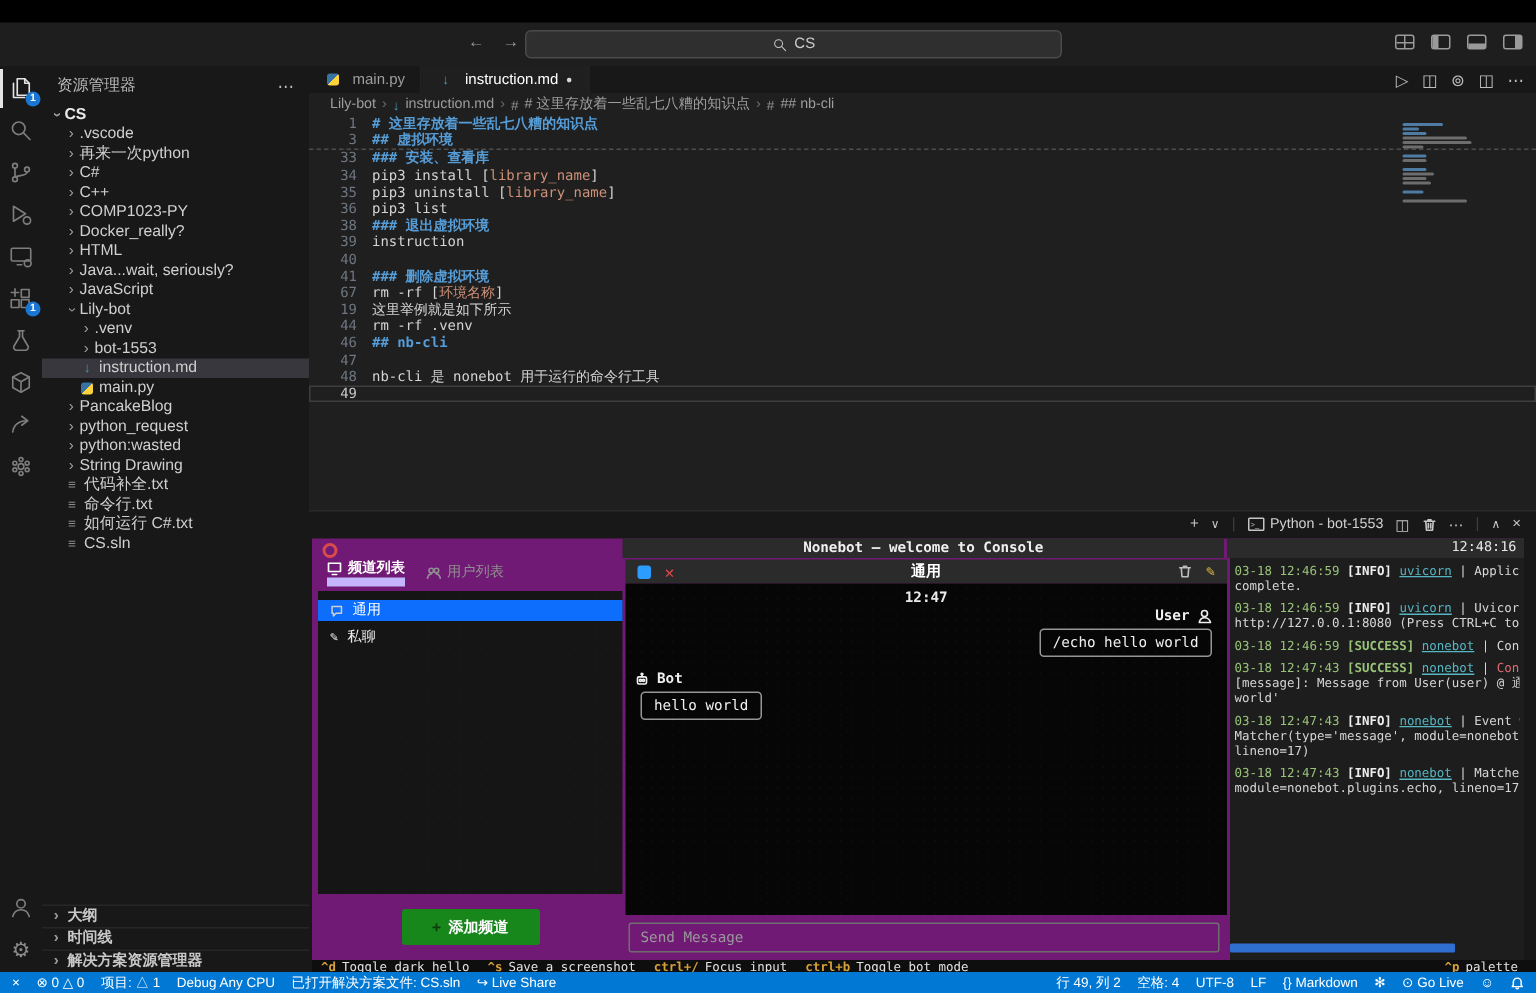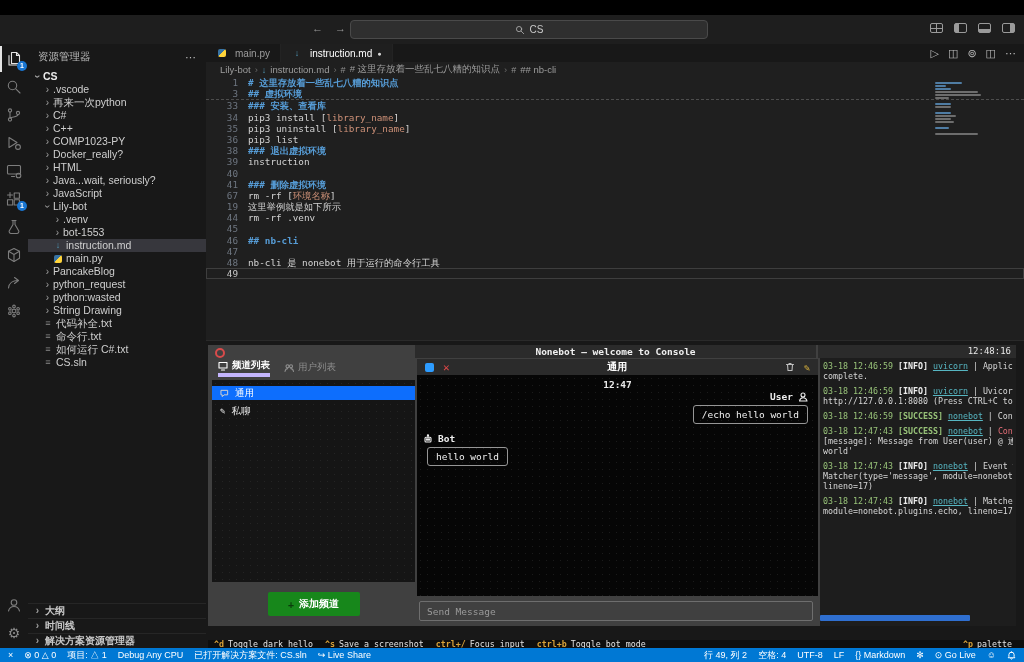--- a/index.html
+++ b/index.html
@@ -80,31 +80,31 @@
   .panel{left:206px;top:340px;right:0;bottom:14px;background:#181818;border-top:1px solid #2a2a2a;box-sizing:border-box;}
   .paneltabs{position:absolute;top:0;left:14px;height:17px;display:flex;gap:16px;font-size:10px;color:#9d9d9d;margin-top:16px;}
   .ptab{display:flex;align-items:center;height:100%;box-sizing:border-box;}
   .ptab.active{color:#e7e7e7;border-bottom:1px solid #cfcfcf;}
   .panel-actions{position:absolute;right:10px;top:0;height:17px;display:flex;align-items:center;gap:8px;color:#c5c5c5;font-size:10px;}
   .psep{color:#3f3f3f;}
   .term-label{display:flex;align-items:center;gap:4px;font-size:9.5px;color:#cfcfcf;}
   .term-ico{width:11px;height:9px;border:1px solid #c5c5c5;border-radius:1px;font-size:5px;line-height:8px;padding-left:1px;box-sizing:border-box;color:#c5c5c5;}
   .pa-svg{width:10px;height:10px;color:#c5c5c5;}
 
-  .tui{left:2px;top:4px;width:808px;height:281px;background:#404040;font-family:"DejaVu Sans Mono",monospace;position:absolute;}
+  .tui{left:2px;top:18px;width:808px;height:281px;background:#701a75;font-family:"DejaVu Sans Mono",monospace;position:absolute;}
   .tui-dot{position:absolute;left:7px;top:3px;width:6px;height:6px;border:2px solid #d84b4b;border-radius:50%;}
   .tui-title{position:absolute;left:207px;top:0;width:401px;height:13px;line-height:13px;background:#2b2b2b;
      color:#f0f0f0;font-weight:bold;font-size:9.5px;text-align:center;}
   .tui-clock{position:absolute;left:610px;top:0;width:198px;height:13px;line-height:13px;background:#2b2b2b;
      color:#e8e8e8;font-size:9px;text-align:right;padding-right:5px;box-sizing:border-box;}
 
   .tui-left{position:absolute;left:4px;top:13px;width:203px;height:268px;}
   .tl-tabs{height:19px;display:flex;gap:14px;padding-left:6px;font-size:9.5px;}
   .tl-tab{display:flex;gap:4px;align-items:center;color:#8f8f8f;height:100%;box-sizing:border-box;}
-  .tl-tab.active{color:#fff;font-weight:bold;border-bottom:4px solid #c4b5fd;}
+  .tl-tab.active{color:#fff;font-weight:bold;border-bottom:6px solid #c4b5fd;}
   .tl-tab svg{width:10px;height:10px;}
   .tl-list{position:absolute;top:22px;left:0;right:0;bottom:44px;background:#151515;
      background-image:radial-gradient(#242424 0.5px,transparent 0.6px);background-size:7px 7px;}
   .tl-item{height:14px;line-height:14px;display:flex;align-items:center;gap:6px;padding-left:8px;color:#e6e6e6;font-size:9.5px;}
   .tl-item svg{width:9px;height:9px;color:#cfcfcf;}
   .tl-item.sel{background:#0d6efd;color:#fff;}
   .tl-add{position:absolute;bottom:10px;left:50%;transform:translateX(-50%);width:92px;height:24px;background:#17871b;
      color:#fff;font-weight:bold;font-size:10px;display:flex;align-items:center;justify-content:center;gap:5px;border-radius:2px;}
   .tl-add .plus{color:#0b3d0c;font-weight:bold;}
 
@@ -459,24 +459,20 @@
           <span class="ln">67</span>
           <span class="code"><span class="tk-p">rm -rf </span><span class="tk-p">[</span><span class="tk-o">环境名称</span><span class="tk-p">]</span></span>
         </div>
         <div class="crow">
           <span class="ln">19</span>
           <span class="code"><span class="tk-p">这里举例就是如下所示</span></span>
         </div>
         <div class="crow">
           <span class="ln">44</span>
           <span class="code"><span class="tk-p">rm -rf .venv</span></span>
-        </div>
-        <div class="crow">
-          <span class="ln">45</span>
-          <span class="code"></span>
         </div>
         <div class="crow">
           <span class="ln">46</span>
           <span class="code"><span class="tk-h">## nb-cli</span></span>
         </div>
         <div class="crow">
           <span class="ln">47</span>
           <span class="code"></span>
         </div>
         <div class="crow">

